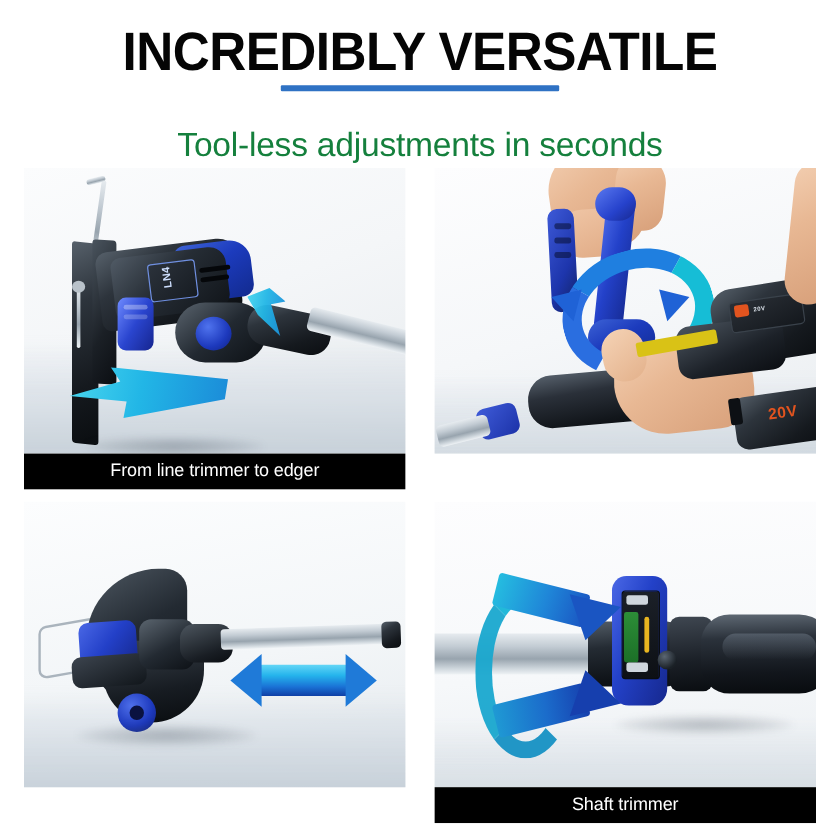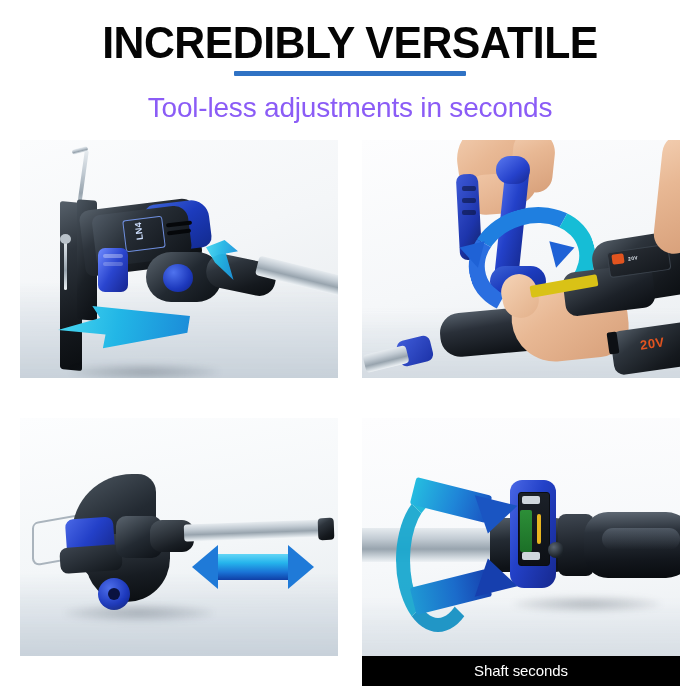--- a/index.html
+++ b/index.html
@@ -49,26 +49,26 @@
     justify-content: center;
     align-items: center;
   }
   .rule {
     width: 232px;
     height: 5px;
     background: #2f72c4;
     border-radius: 1px;
   }
   .subtitle {
-    margin: 3px;
+    margin: 16px;
     padding-top: 11px;
     font-size: 28px;
     line-height: 32px;
     font-weight: 400;
-    color: #8b5cf6;
+    color: #15803d;
     letter-spacing: -0.2px;
     white-space: nowrap;
   }
 
   
   .grid {
     position: absolute;
     top: 140px;
     left: 20px;
     width: 660px;
@@ -247,20 +247,21 @@
           <div class="sweep" style="left:186px; top:100px; width:32px; height:40px;
                       clip-path:polygon(58% 0%, 100% 28%, 62% 34%, 86% 100%, 28% 56%, 0% 18%);
                       opacity:0.95;"></div>
 
           <div class="sweep" style="left:38px; top:166px; width:132px; height:46px;
                       clip-path:polygon(26% 0%, 100% 22%, 98% 58%, 34% 92%, 36% 62%, 0% 52%, 32% 26%);"></div>
 
           <div class="shadow" style="left:50px; top:224px; width:150px; height:16px;"></div>
         </div>
       </div>
+      <div class="caption">From line trimmer to edger</div>
     </div>
 
     <div class="panel">
       <div class="photo" style="background:linear-gradient(165deg,#fdfdfe 0%,#f5f7f9 52%,#e9edf0 100%);">
         <div class="scene">
           <div class="floor" style="height:34%; opacity:0.75;"></div>
 
           <div class="hand" style="left:96px; top:-18px; width:78px; height:86px; border-radius:40px 46px 30px 34px; transform:rotate(-8deg);"></div>
           <div class="hand" style="left:104px; top:34px; width:60px; height:40px; border-radius:22px 26px 20px 22px; transform:rotate(-4deg);
                       background:linear-gradient(160deg,#f0c6a6 0%,#dfa983 100%);"></div>
@@ -422,17 +423,17 @@
                         background:linear-gradient(95deg,#1f9ad4 0%,#1b6ccb 55%,#163fae 100%);
                         transform:rotate(-14deg); border-radius:3px;"></div>
             <div style="position:absolute; left:74px; top:78px; width:0; height:0;
                         border-left:22px solid transparent; border-right:22px solid transparent;
                         border-bottom:34px solid #163fae; transform:rotate(-14deg);"></div>
           </div>
 
           <div class="shadow" style="left:150px; top:178px; width:150px; height:16px;"></div>
         </div>
       </div>
-      <div class="caption">Shaft seconds</div>
+      <div class="caption">Shaft trimmer</div>
     </div>
 
   </div>
 </div>
 
 </body></html>

